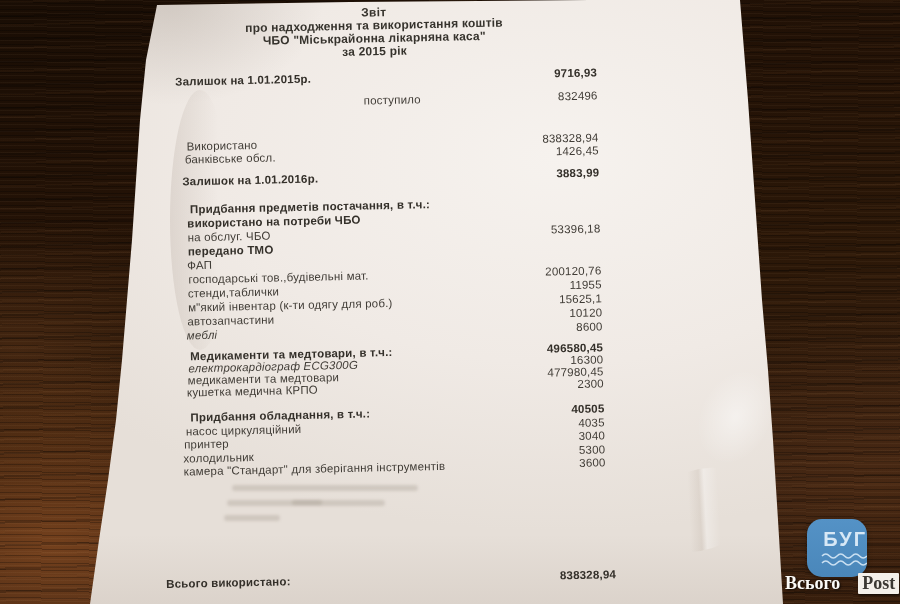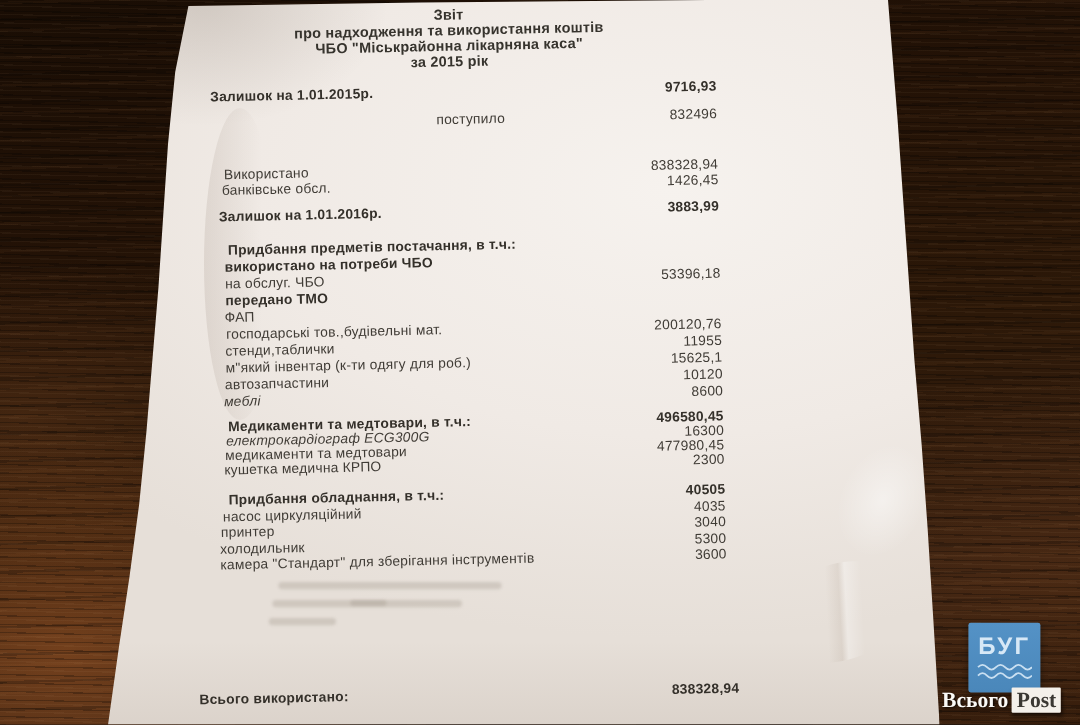--- a/index.html
+++ b/index.html
@@ -64,31 +64,31 @@
     font-size:12px;line-height:13px;color:#36332d;}
   .row{display:flex;align-items:baseline;}
   .row .lbl{white-space:nowrap;}
   .row .val{margin-left:auto;padding-right:8px;text-align:right;white-space:nowrap;}
   .b .lbl{font-weight:bold;color:#34302a;}
   .vb .val{font-weight:bold;color:#34302a;}
   .i .lbl{font-style:italic;}
   .lh13{line-height:13px}.lh14{line-height:14px}.lh12{line-height:12px}.lh135{line-height:13.5px}
   
   .logo{
-    position:absolute;left:807px;top:519px;width:60px;height:58px;border-radius:2px;
+    position:absolute;left:807px;top:519px;width:60px;height:58px;border-radius:15px;
     background:linear-gradient(180deg,#5492c6 0%,#4a87ba 100%);
     box-shadow:0 2px 5px rgba(0,0,0,0.35);
-    display:flex;flex-direction:column;align-items:center;
+    display:flex;flex-direction:column;align-items:flex-end;
   }
   .logo-text{color:#d7e8f6;font-size:20px;line-height:20px;font-weight:bold;letter-spacing:2px;margin-top:10px;}
   .logo-waves{margin-top:3px;opacity:0.9;}
   .brand{position:absolute;left:785px;top:573px;font-family:"Liberation Serif",serif;
     font-size:18px;line-height:20px;font-weight:bold;white-space:nowrap;}
   .brand-volyn{color:#fbfaf7;text-shadow:1px 1px 2px rgba(0,0,0,0.75);}
-  .brand-post{background:#f4f0ea;color:#3b3833;padding:0 4px 1px 4px;margin-left:3px;
+  .brand-post{background:#f4f0ea;color:#3b3833;padding:0 4px 1px 4px;margin-left:18px;
     box-shadow:1px 2px 3px rgba(0,0,0,0.45);border-radius:1px;}
 </style>
 </head>
 <body>
 
 <div class="scene">
   <div class="grain-fine"></div>
   <div class="grain-coarse"></div>
 
   <div class="paper">

